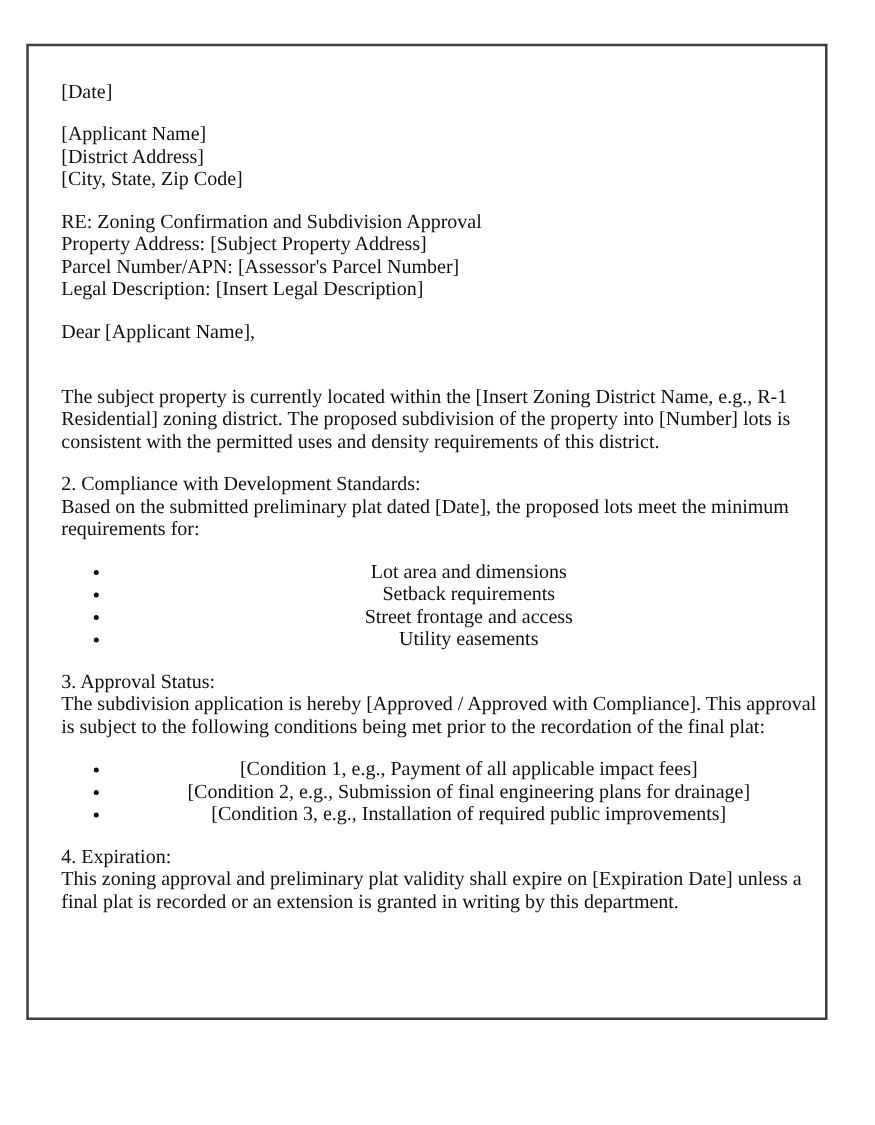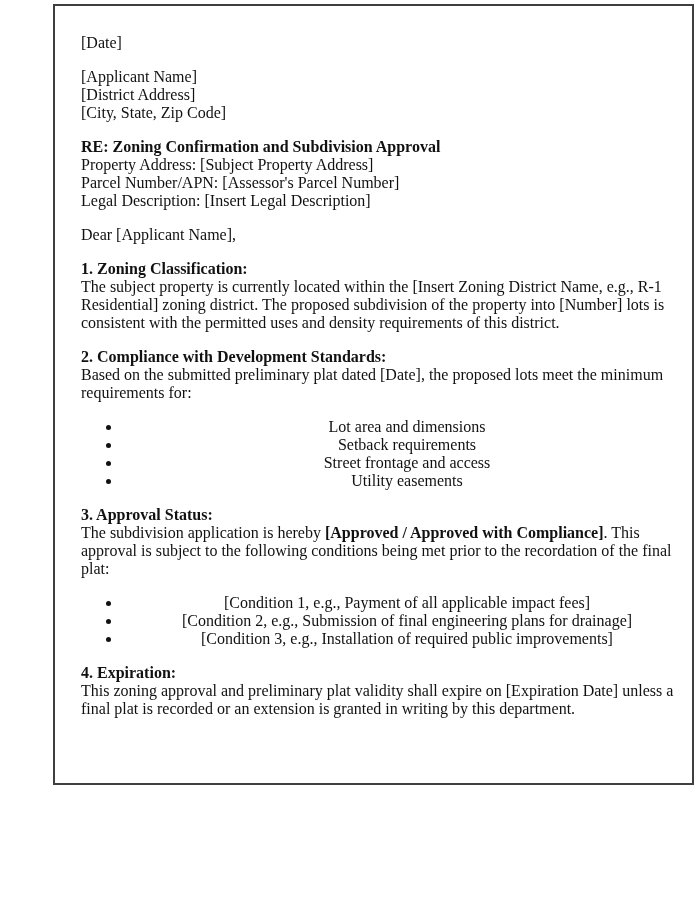--- a/index.html
+++ b/index.html
@@ -14,66 +14,65 @@
     position: relative;
     width: 700px;
     height: 900px;
     background: #ffffff;
     font-family: "Liberation Serif", "DejaVu Serif", serif;
     color: #111111;
   }
   .letter {
     position: absolute;
     left: 21px;
-    top: 4px;
+    top: 35px;
     width: 641px;
     height: 781px;
     box-sizing: border-box;
     border: 2px solid #3f3f3f;
     background: #ffffff;
     padding: 28px 0 0 26px;
     overflow: hidden;
     font-size: 16px;
     line-height: 18px;
-    margin-left: 32px;
   }
   .letter p {
     margin: 16px 0;
   }
   .letter p:first-child {
     margin-top: 0;
   }
   .letter ul {
     margin: 16px 0;
     padding-left: 41px;
     text-align: center;
   }
   .letter li {
     line-height: 18px;
   }
   .letter strong {
-    font-weight: bold;
+    font-weight: normal;
   }
 </style>
 </head>
 <body>
 
 <div class="page">
   <div class="letter">
 
     <p>[Date]</p>
 
     <p><span>[Applicant Name]</span><br><span>[District Address]</span><br><span>[City, State, Zip Code]</span></p>
 
     <p><strong>RE: Zoning Confirmation and Subdivision Approval</strong><br><span>Property Address: [Subject Property Address]</span><br><span>Parcel Number/APN: [Assessor's Parcel Number]</span><br><span>Legal Description: [Insert Legal Description]</span></p>
 
     <p>Dear [Applicant Name],</p>
 
 
-    <p><strong>1. Zoning Classification:</strong><br><span>The subject property is currently located within the [Insert Zoning District Name, e.g., R-1 Residential] zoning district. The proposed subdivision of the property into [Number] lots is consistent with the permitted uses and density requirements of this district.</span></p>
+    <p><br><span>The subject property is currently located within the [Insert Zoning District Name, e.g., R-1 Residential] zoning district. The proposed subdivision of the property into [Number] lots is consistent with the permitted uses and density requirements of this district.</span></p>
 
     <p><strong>2. Compliance with Development Standards:</strong><br><span>Based on the submitted preliminary plat dated [Date], the proposed lots meet the minimum requirements for:</span></p>
 
     <ul>
       <li>Lot area and dimensions</li>
       <li>Setback requirements</li>
       <li>Street frontage and access</li>
       <li>Utility easements</li>
     </ul>
 

